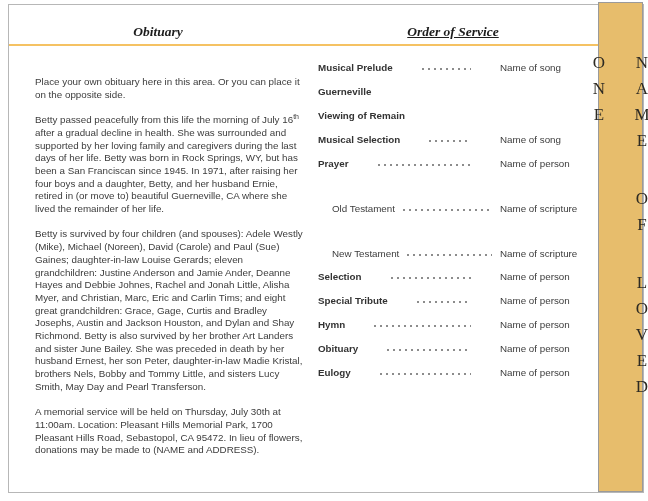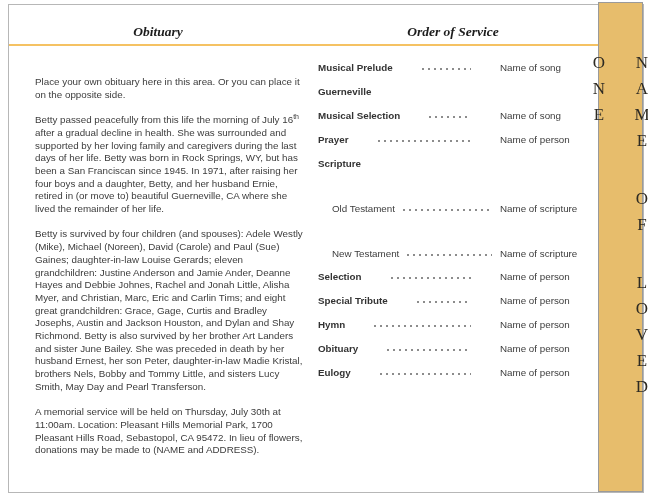--- a/index.html
+++ b/index.html
@@ -10,21 +10,21 @@
   .frame{
     position:absolute;left:8px;top:4px;width:636px;height:489px;
     border:1px solid #b7b7b7;background:#ffffff;box-sizing:border-box;
   }
   .header-row{position:absolute;left:8px;top:24px;width:590px;height:18px;}
   .col-header{
     position:absolute;top:0;font-family:"Liberation Serif",serif;
     font-weight:bold;font-style:italic;font-size:13.5px;color:#1d1d1d;text-align:center;
   }
   .col-header.left{left:0;width:300px;}
-  .col-header.right{left:300px;width:290px;}
+  .col-header.right{left:300px;width:290px;text-decoration:underline;}
   .gold-rule{position:absolute;left:9px;top:44px;width:589px;height:2px;}
   .obituary-col{
     position:absolute;left:35px;top:76px;width:270px;
     font-size:9.8px;line-height:12.7px;color:#3c3c3c;
   }
   .obituary-col p{margin:0 0 12.7px 0;}
   sup{font-size:7px;line-height:0;}
   .service-col{position:absolute;left:318px;top:62px;width:268px;font-size:9.8px;color:#3c3c3c;}
   .svc-row{display:flex;align-items:baseline;height:13px;margin-bottom:11px;gap:21px;}
   .svc-label{font-weight:bold;white-space:nowrap;color:#333333;}
@@ -73,38 +73,38 @@
   <div class="svc-row">
     <span class="svc-label">Musical Prelude</span>
     <span class="dots"></span>
     <span class="svc-value">Name of song</span>
   </div>
 
   <div class="svc-row">
     <span class="svc-label">Guerneville</span>
   </div>
 
+  <div class="svc-row">
+    <span class="svc-label">Viewing of Remain</span>
+  </div>
 
 
   <div class="svc-row">
     <span class="svc-label">Musical Selection</span>
     <span class="dots"></span>
     <span class="svc-value">Name of song</span>
   </div>
 
   <div class="svc-row">
     <span class="svc-label">Prayer</span>
     <span class="dots"></span>
     <span class="svc-value">Name of person</span>
   </div>
 
   <div class="svc-group">
-    <div class="svc-row" style="margin-bottom:0;">
-      <span class="svc-label">Scripture</span>
-    </div>
     <div class="svc-subrow">
       <span class="svc-sublabel">Old Testament</span>
       <span class="dots"></span>
       <span class="svc-value">Name of scripture</span>
     </div>
     <div class="svc-subrow">
       <span class="svc-sublabel">New Testament</span>
       <span class="dots"></span>
       <span class="svc-value">Name of scripture</span>
     </div>

